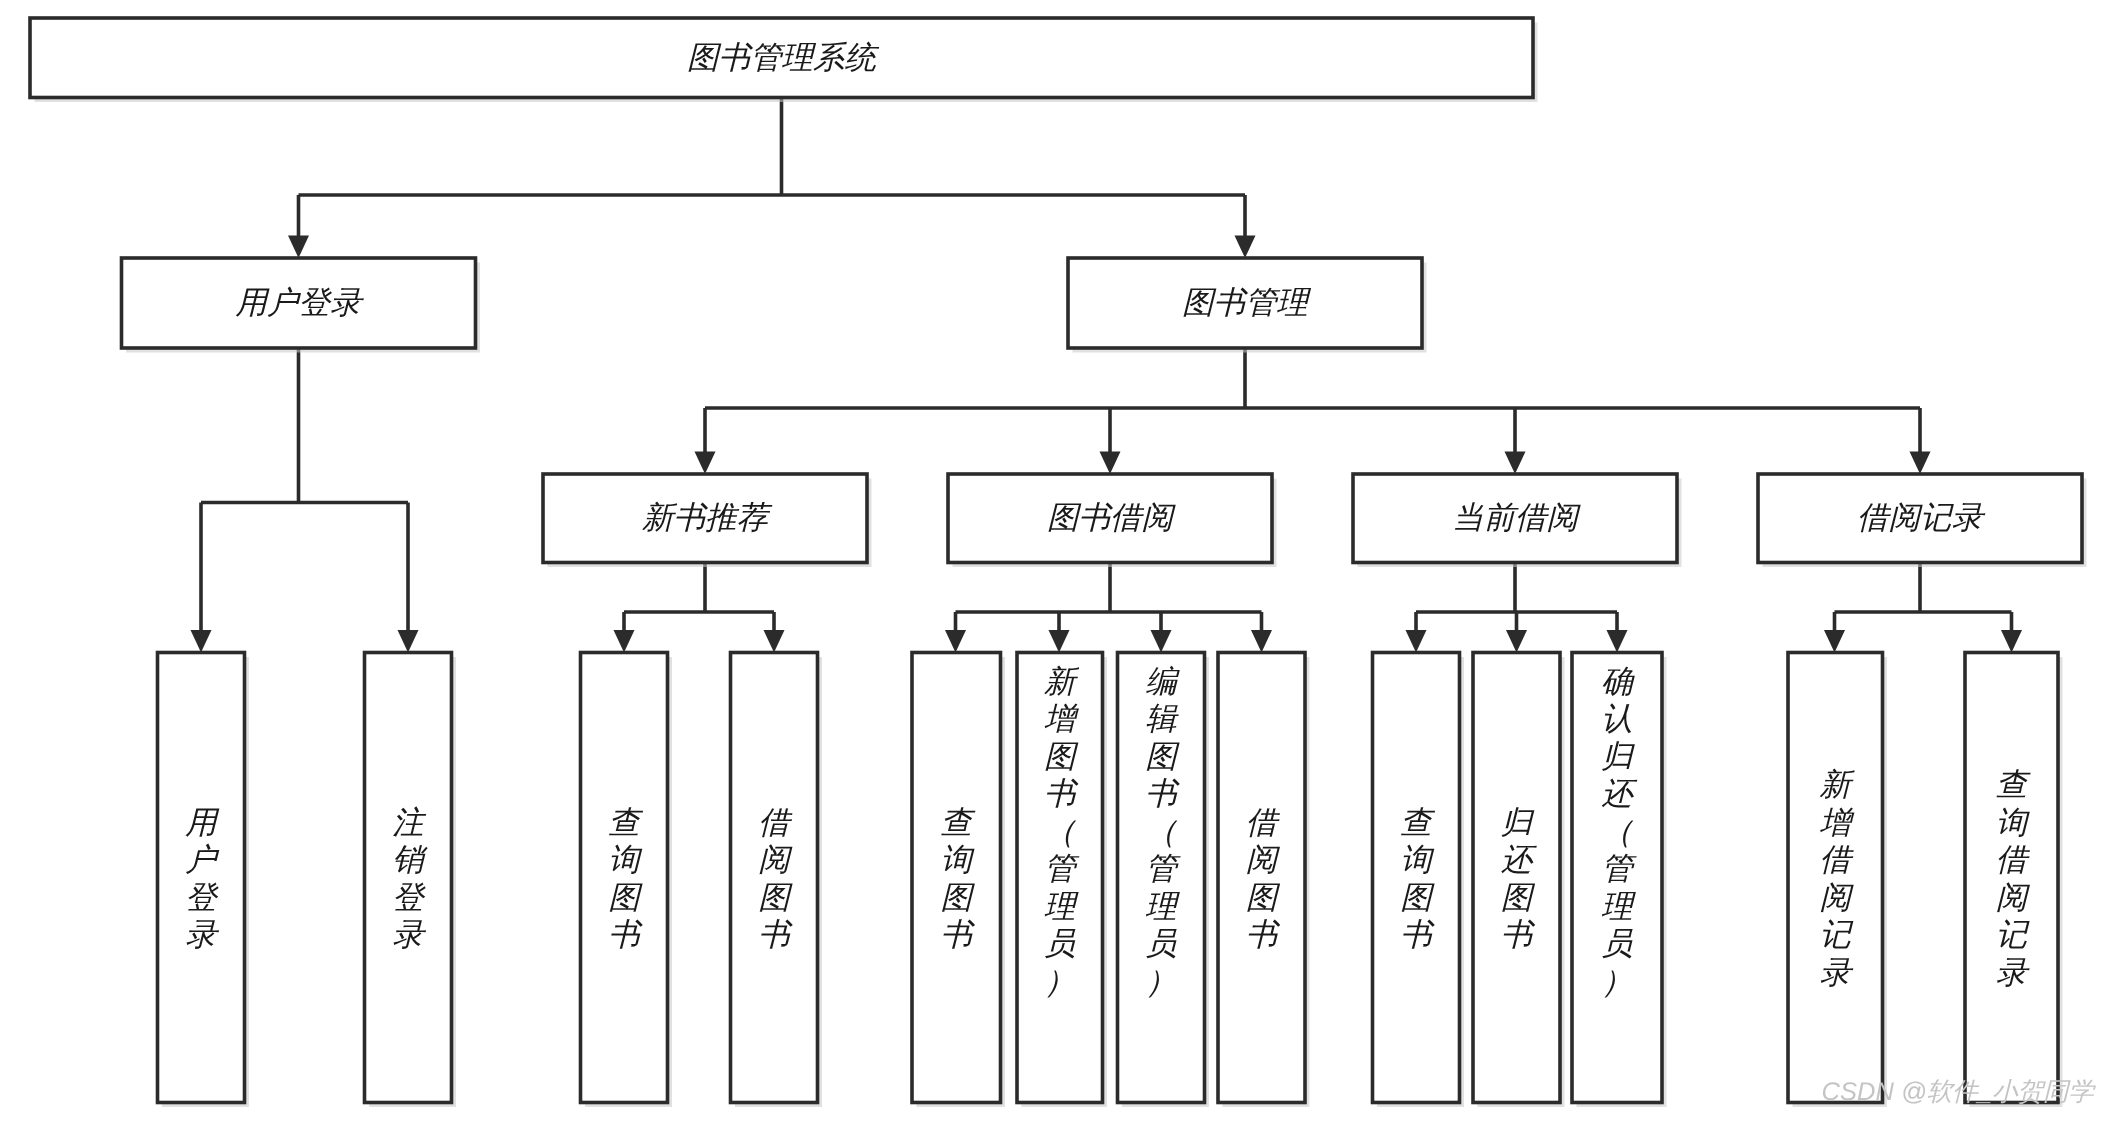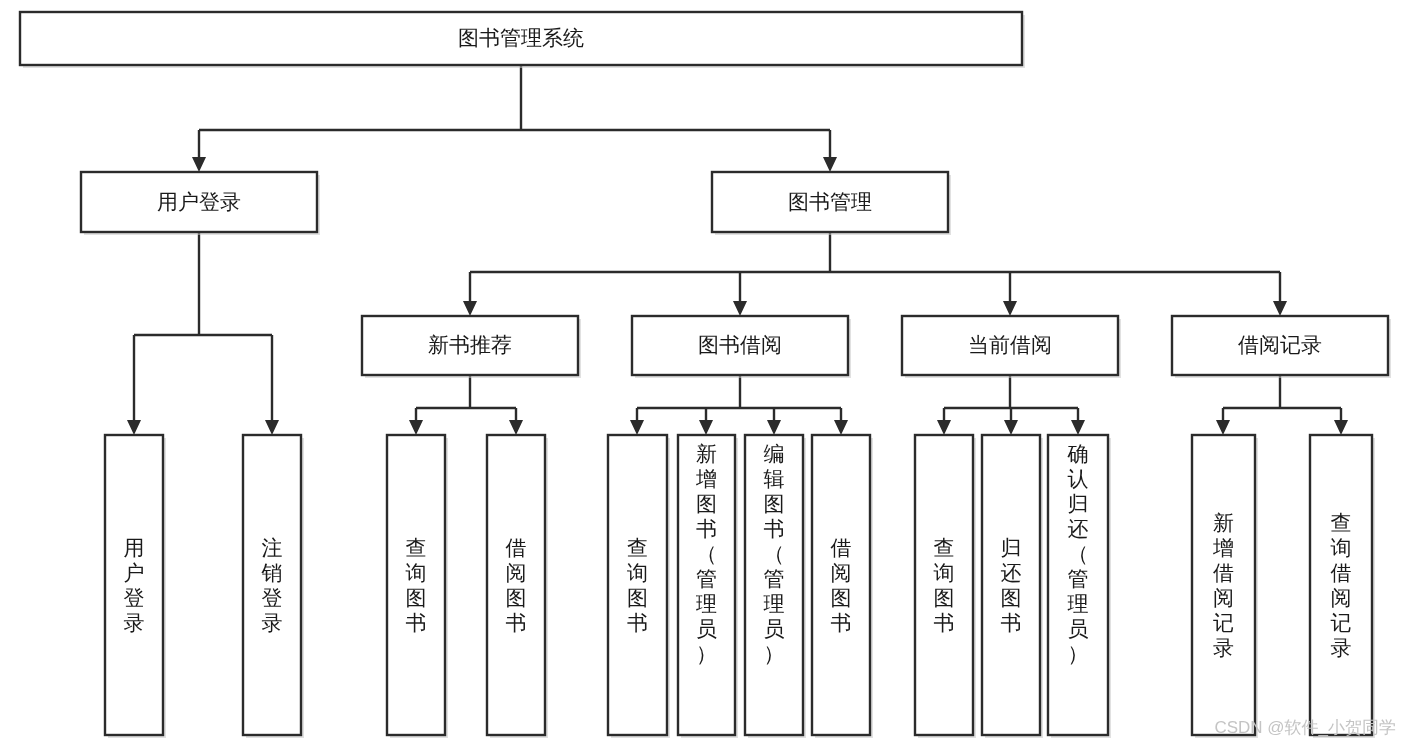--- a/index.html
+++ b/index.html
@@ -12,20 +12,21 @@
     width: 1405px;
     height: 747px;
     font-family: "Liberation Sans", "DejaVu Sans", sans-serif;
     overflow: hidden;
     position: relative;
   }
   #diagram-root {
     position: relative;
     width: 1405px;
     height: 747px;
+    font-style: italic;
   }
   svg#flowchart {
     display: block;
     width: 1405px;
     height: 747px;
   }
   .node-box {
     fill: #ffffff;
     stroke: #2b2b2b;
     stroke-width: 2.4;

